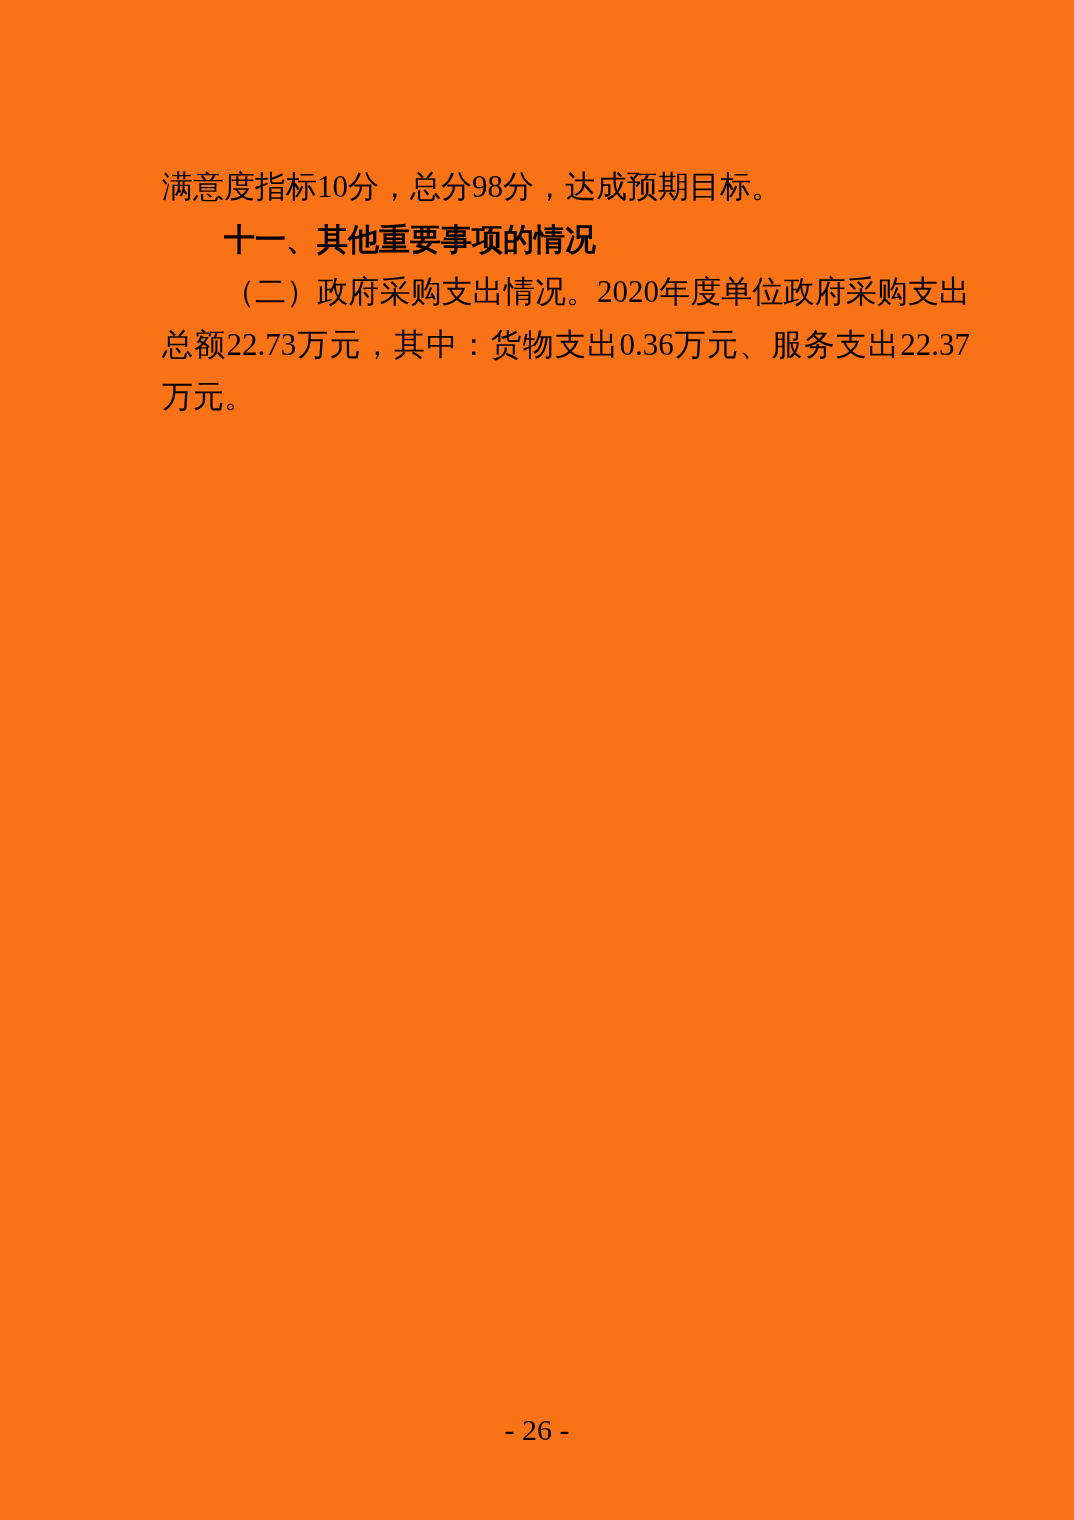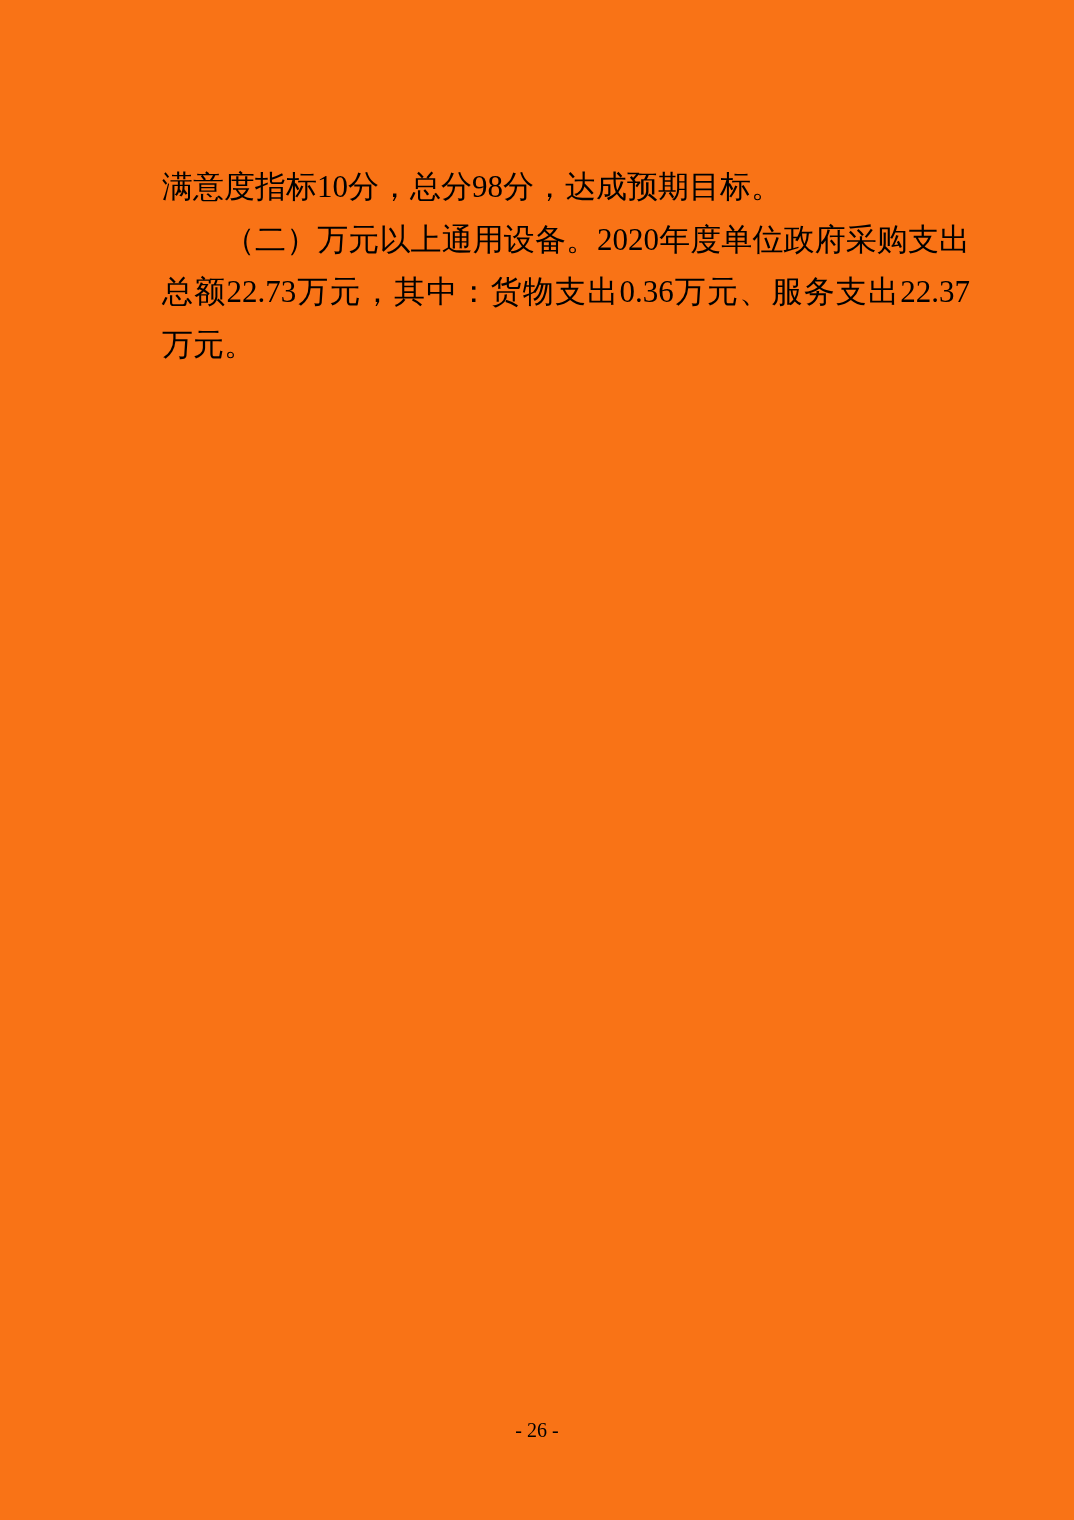--- a/index.html
+++ b/index.html
@@ -51,37 +51,38 @@
   .tight {
     letter-spacing: -1px;
   }
   .page-footer {
     position: absolute;
     left: 0;
     top: 1413px;
     width: 100%;
     text-align: center;
     font-family: "Liberation Serif", "DejaVu Serif", serif;
-    font-size: 20px;
+    font-size: 30px;
     line-height: 34px;
     color: #000000;
   }
 </style>
 </head>
 <body>
 
 <div class="page" style="background: #f97316; color: rgb(0, 0, 0);">
 
   <main class="doc-body">
 
     <p class="para no-indent">满意度指标10分，总分98分，达成预期目标。</p>
 
+    <h2 class="heading">十一、其他重要事项的情况</h2>
 
 
-    <p class="para indent">（二）万元以上通用设备。2020年度单位政府采购支出总额22.73万元，其中：货物支出0.36万元、服务支出22.37万元。</p>
+    <p class="para indent">（二）政府采购支出情况。2020年度单位政府采购支出总额22.73万元，其中：货物支出0.36万元、服务支出22.37万元。</p>
 
 
   </main>
 
   <footer class="page-footer">
     <span>- 26 -</span>
   </footer>
 
 </div>
 

